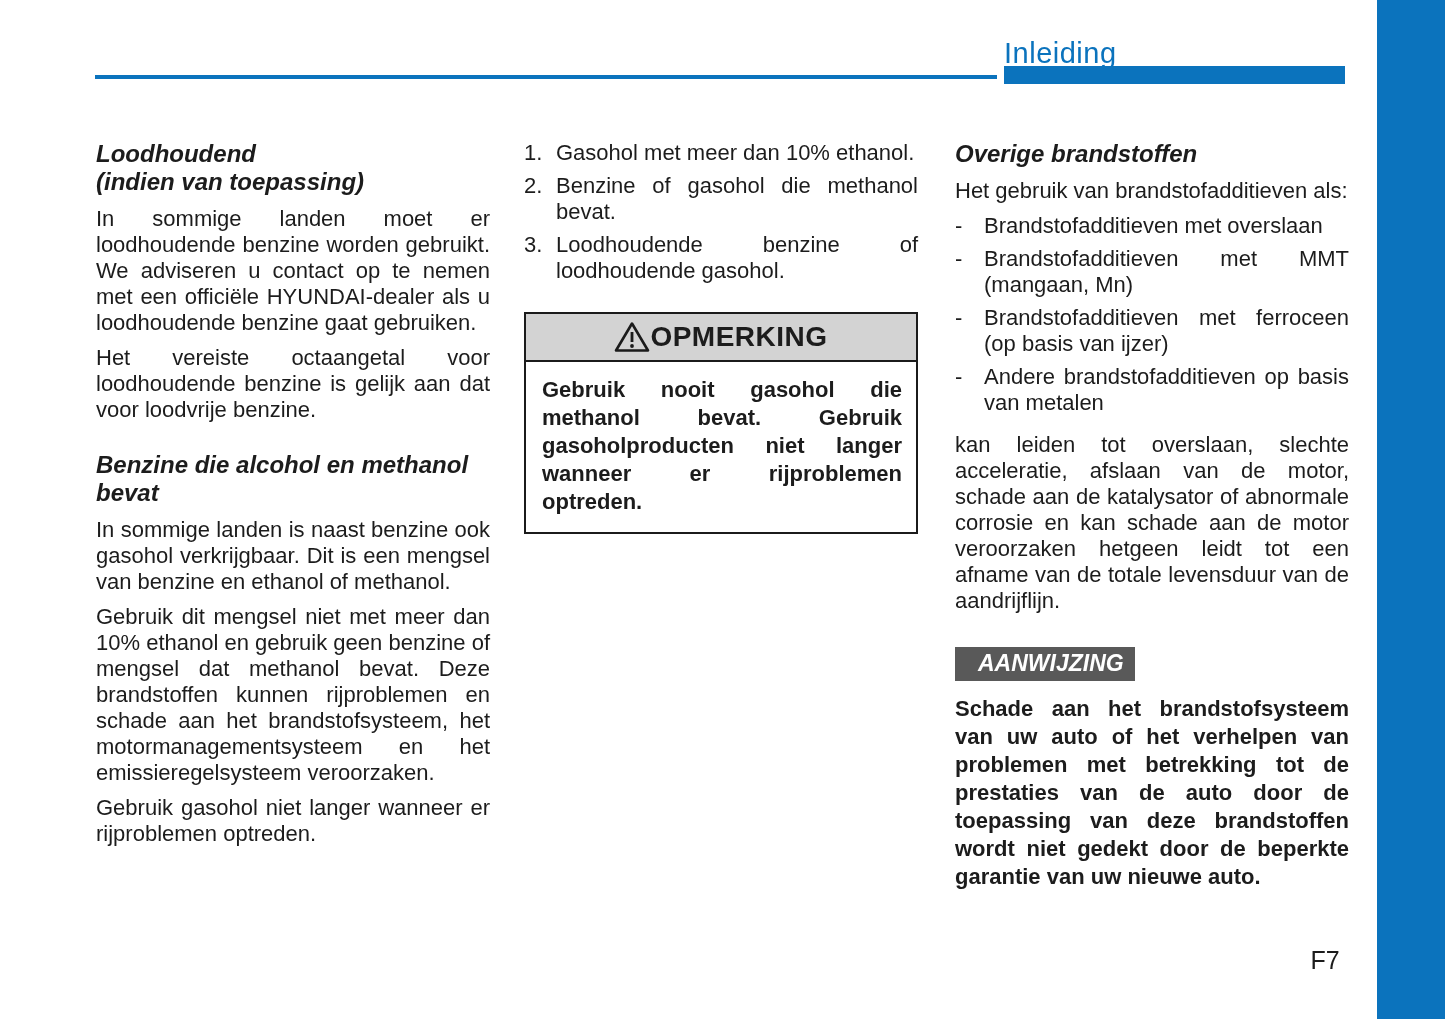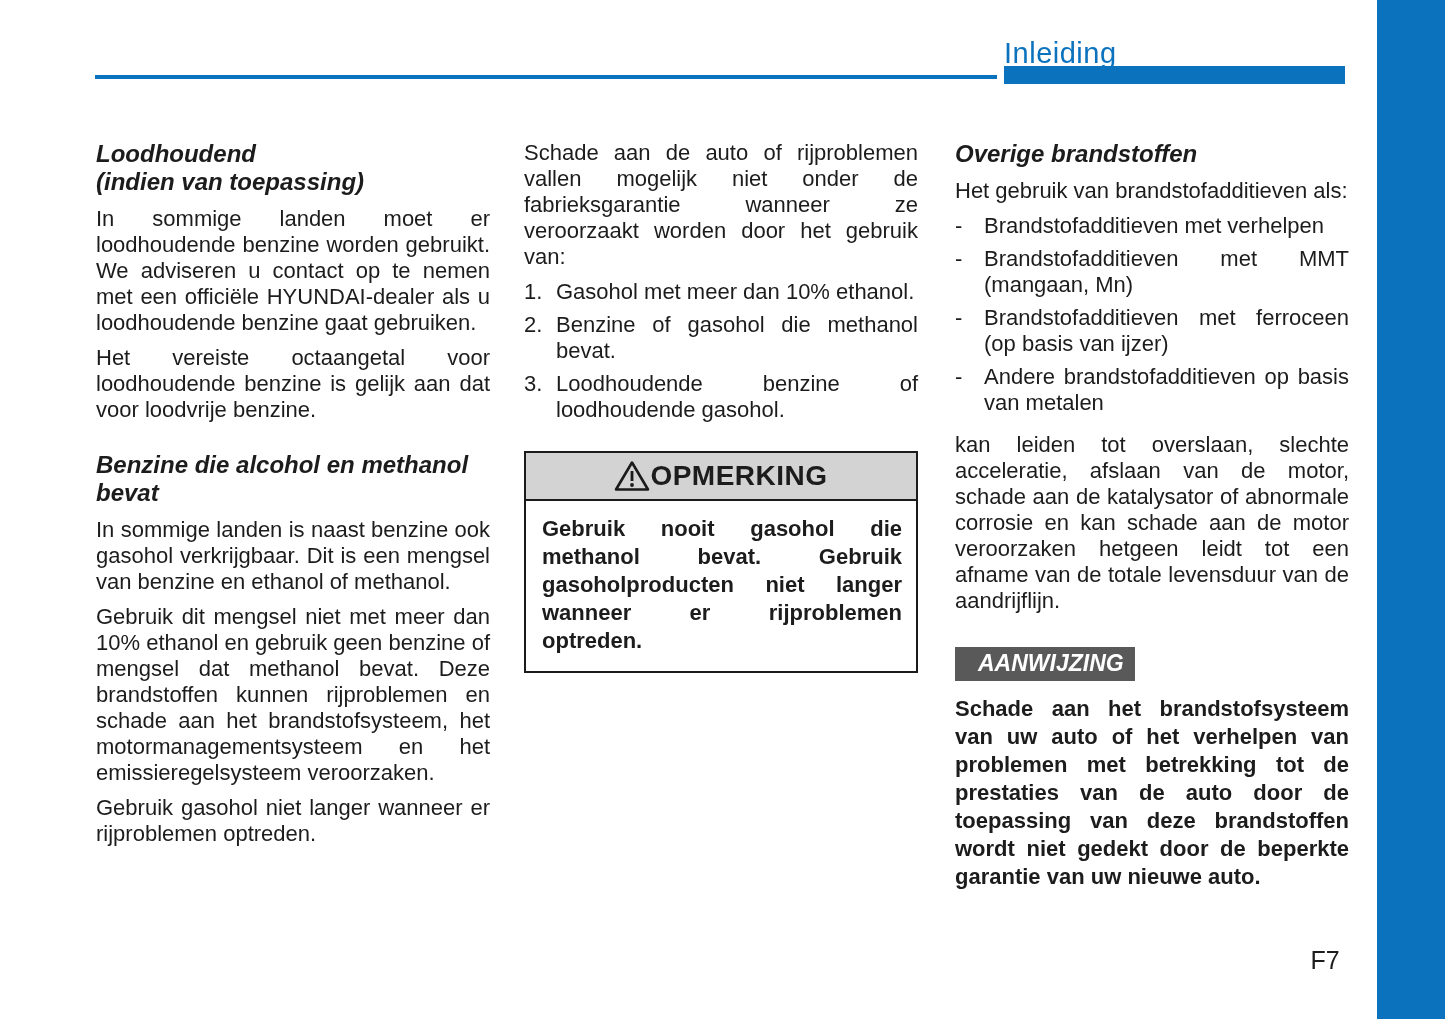--- a/index.html
+++ b/index.html
@@ -85,21 +85,20 @@
   <p>In sommige landen moet er loodhoudende benzine worden gebruikt. We adviseren u contact op te nemen met een officiële HYUNDAI-dealer als u loodhoudende benzine gaat gebruiken.</p>
   <p>Het vereiste octaangetal voor loodhoudende benzine is gelijk aan dat voor loodvrije benzine.</p>
 
   <h3 class="section-heading mt">Benzine die alcohol en methanol bevat</h3>
   <p>In sommige landen is naast benzine ook gasohol verkrijgbaar. Dit is een mengsel van benzine en ethanol of methanol.</p>
   <p>Gebruik dit mengsel niet met meer dan 10% ethanol en gebruik geen benzine of mengsel dat methanol bevat. Deze brandstoffen kunnen rijproblemen en schade aan het brandstofsysteem, het motormanagementsysteem en het emissieregelsysteem veroorzaken.</p>
   <p>Gebruik gasohol niet langer wanneer er rijproblemen optreden.</p>
 </div>
 
 <div class="col" id="col2">
-  <p>Schade aan de auto of rijproblemen vallen mogelijk niet onder de fabrieksgarantie wanneer ze veroorzaakt worden door het gebruik van:</p>
 
   <div>
     <div class="h-item">
       <span class="h-marker">1.</span>
       <span class="h-text">Gasohol met meer dan 10% ethanol.</span>
     </div>
     <div class="h-item">
       <span class="h-marker">2.</span>
       <span class="h-text">Benzine of gasohol die methanol bevat.</span>
     </div>
@@ -122,21 +121,21 @@
   </div>
 </div>
 
 <div class="col" id="col3">
   <h3 class="section-heading">Overige brandstoffen</h3>
   <p>Het gebruik van brandstofadditieven als:</p>
 
   <div style="margin-bottom:16px;">
     <div class="h-item">
       <span class="h-marker dash">-</span>
-      <span class="h-text">Brandstofadditieven met verhelpen</span>
+      <span class="h-text">Brandstofadditieven met overslaan</span>
     </div>
     <div class="h-item">
       <span class="h-marker dash">-</span>
       <span class="h-text">Brandstofadditieven met MMT (mangaan, Mn)</span>
     </div>
     <div class="h-item">
       <span class="h-marker dash">-</span>
       <span class="h-text">Brandstofadditieven met ferroceen (op basis van ijzer)</span>
     </div>
     <div class="h-item">

